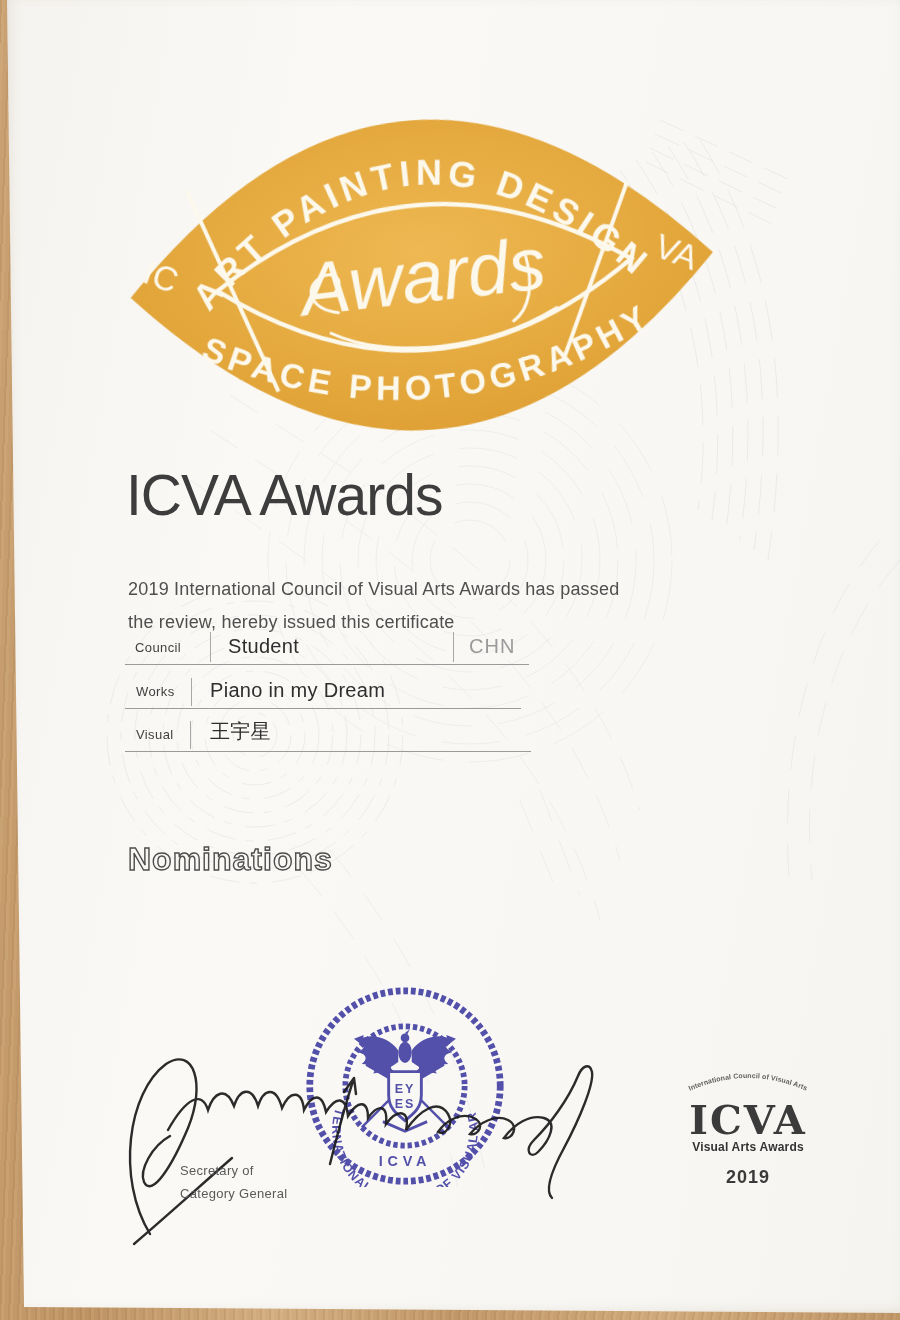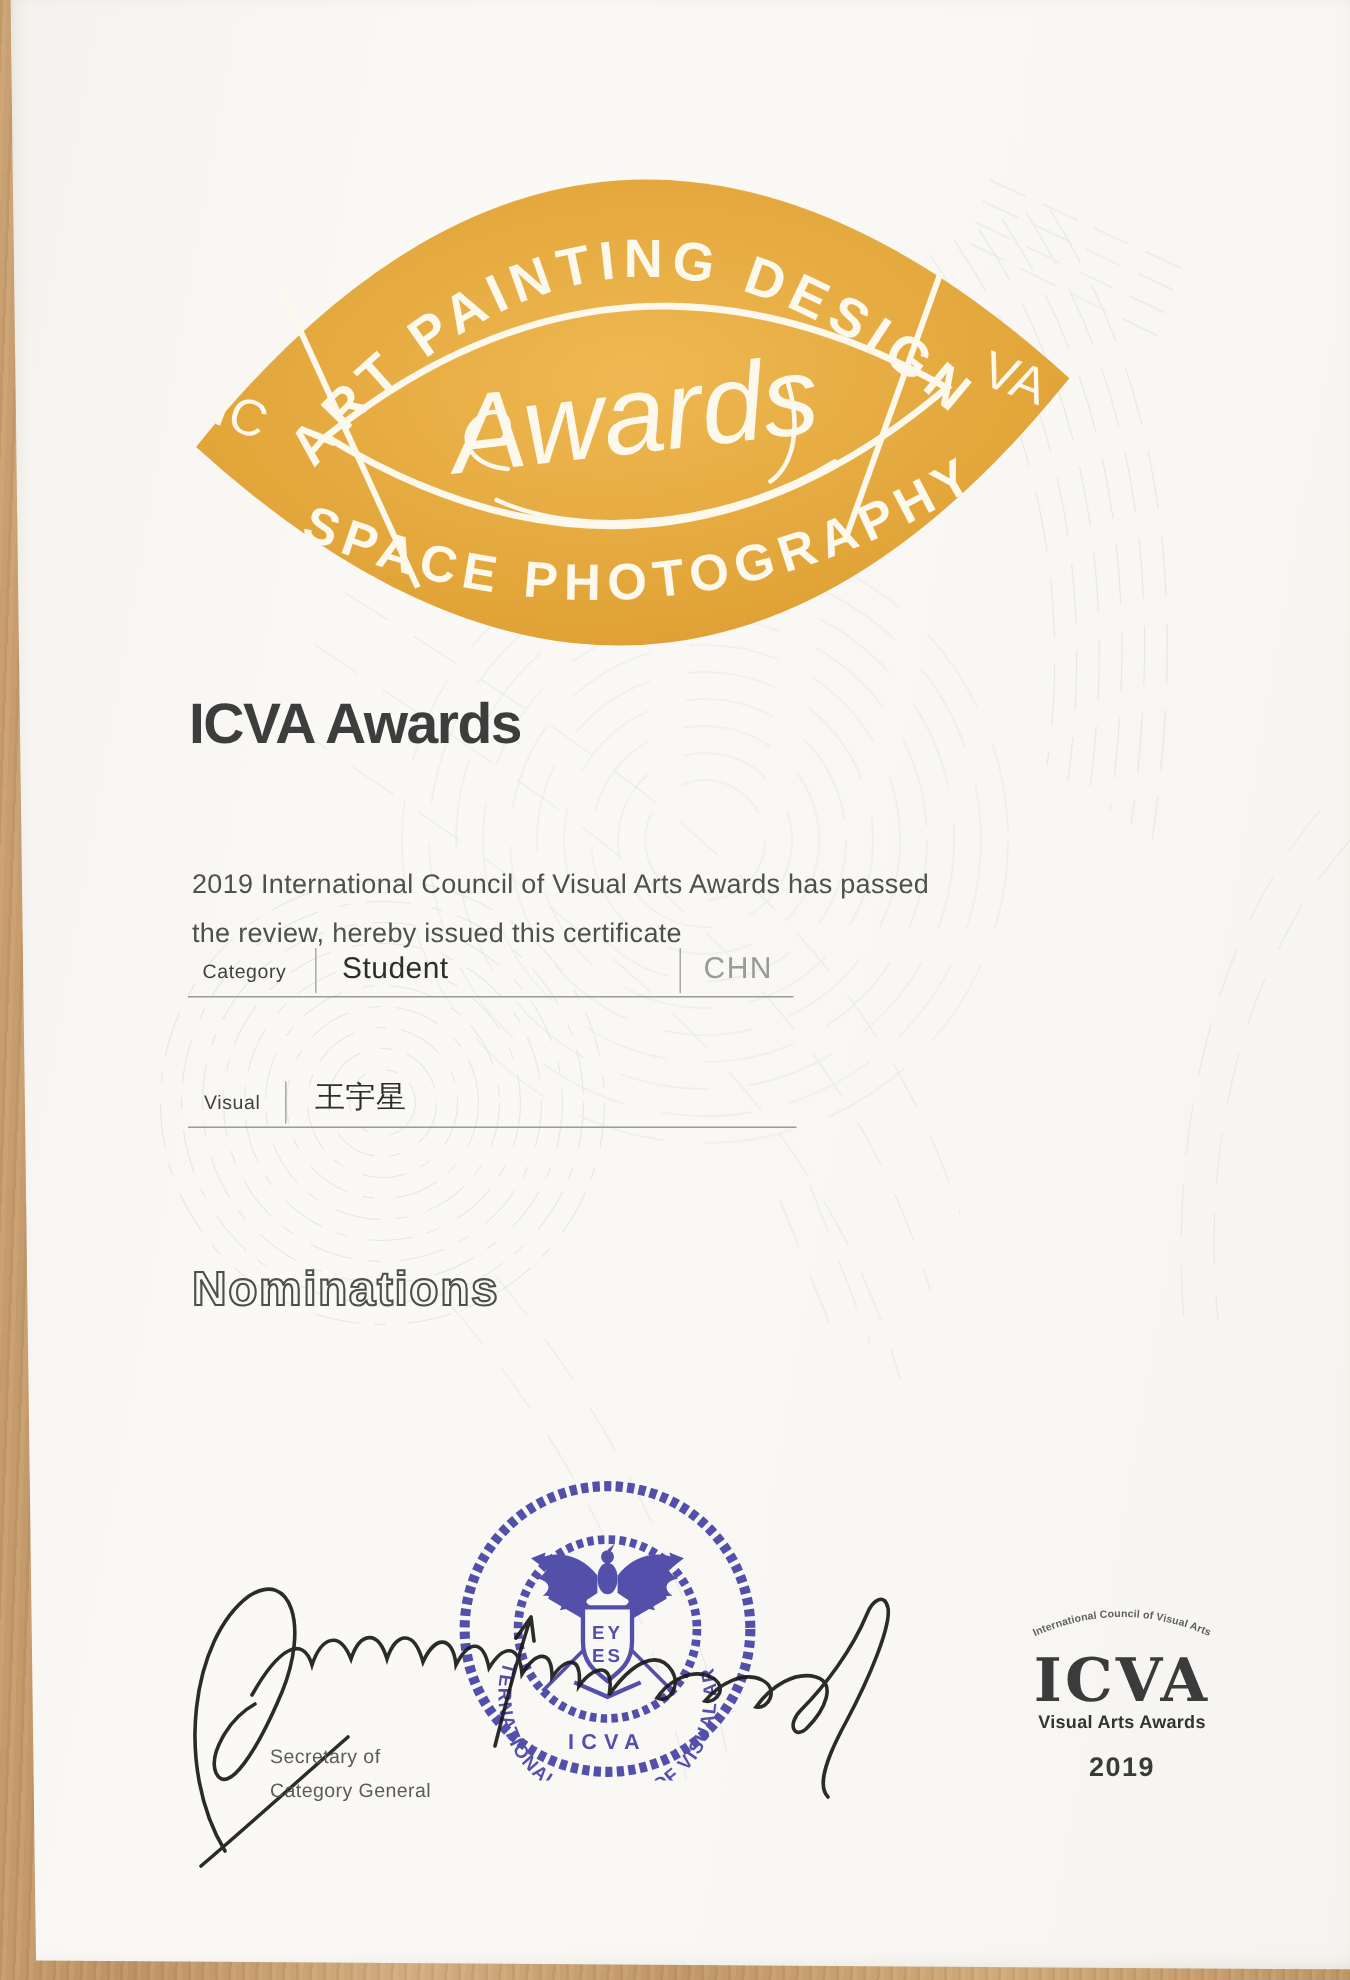--- a/index.html
+++ b/index.html
@@ -17,21 +17,21 @@
   }
   #paper-shade{
     position:absolute;inset:0;pointer-events:none;
     box-shadow:inset 14px 0 18px -12px rgba(110,80,35,.30), inset 0 -14px 18px -12px rgba(110,80,35,.28);
     clip-path:polygon(7px 0px,900px 0px,900px 1313px,24px 1307px);
   }
   .abs{position:absolute;}
   
   #heading{
     left:126px;top:462px;
-    font-size:38px;letter-spacing:-1px;color:#3d3d3d;font-weight:700;
+    font-size:57px;letter-spacing:-1px;color:#3d3d3d;font-weight:400;
   }
   .intro-line{
     left:128px;font-size:18px;color:#4f4f4f;letter-spacing:.2px;margin-top:39px;
   }
   
   .frow{left:125px;border-bottom:1px solid #9a9a9a;height:34px;}
   .frow .lbl{position:absolute;bottom:9px;font-size:13px;color:#3f3f3f;letter-spacing:.4px;}
   .frow .val{position:absolute;bottom:6px;font-size:20px;color:#2e2e2e;letter-spacing:.3px;}
   .frow .extra{position:absolute;bottom:6px;font-size:20px;color:#9a9a9a;letter-spacing:1px;}
   .vline{position:absolute;width:1px;background:#a8a8a8;bottom:2px;}
@@ -130,25 +130,30 @@
       <text x="302" y="192" text-anchor="middle" font-size="74" font-family="DejaVu Serif, serif" font-style="italic" fill="#fcf8ec" transform="rotate(-2 302 192)">Awards</text>
       <path d="M214,196 c-26,-4 -34,-26 -16,-36 c14,-8 26,4 14,16 M205,216 C262,248 362,244 432,208 M404,150 c8,34 0,58 -16,68" fill="none" stroke="#fcf8ec" stroke-width="3" stroke-linecap="round"></path>
     </svg>
   </div>
 
   <div id="heading" class="abs">ICVA Awards</div>
   <div class="intro-line abs" style="top:540px;">2019 International Council of Visual Arts Awards has passed</div>
   <div class="intro-line abs" style="top:573px;">the review, hereby issued this certificate</div>
 
   <div class="frow abs" style="top:630px;width:404px;">
-    <span class="lbl" style="left:10px;">Category</span>
+    <span class="lbl" style="left:10px;">Council</span>
     <div class="vline" style="left:85px;height:30px;"></div>
     <span class="val" style="left:103px;">Student</span>
     <div class="vline" style="left:328px;height:30px;"></div>
     <span class="extra" style="left:344px;">CHN</span>
+  </div>
+  <div class="frow abs" style="top:674px;width:396px;">
+    <span class="lbl" style="left:11px;">Works</span>
+    <div class="vline" style="left:66px;height:28px;"></div>
+    <span class="val" style="left:85px;">Piano in my Dream</span>
   </div>
   <div class="frow abs" style="top:717px;width:406px;">
     <span class="lbl" style="left:11px;">Visual</span>
     <div class="vline" style="left:65px;height:28px;"></div>
     <span class="val" style="left:85px;">王宇星</span>
   </div>
 
   <svg class="abs" style="left:126px;top:838px;" width="260" height="46">
     <text x="2" y="32" font-size="32" font-weight="bold" font-family="DejaVu Serif, serif" letter-spacing="1" fill="#f8f7f4" stroke="#4d4d4d" stroke-width="1.4">Nominations</text>
   </svg>

